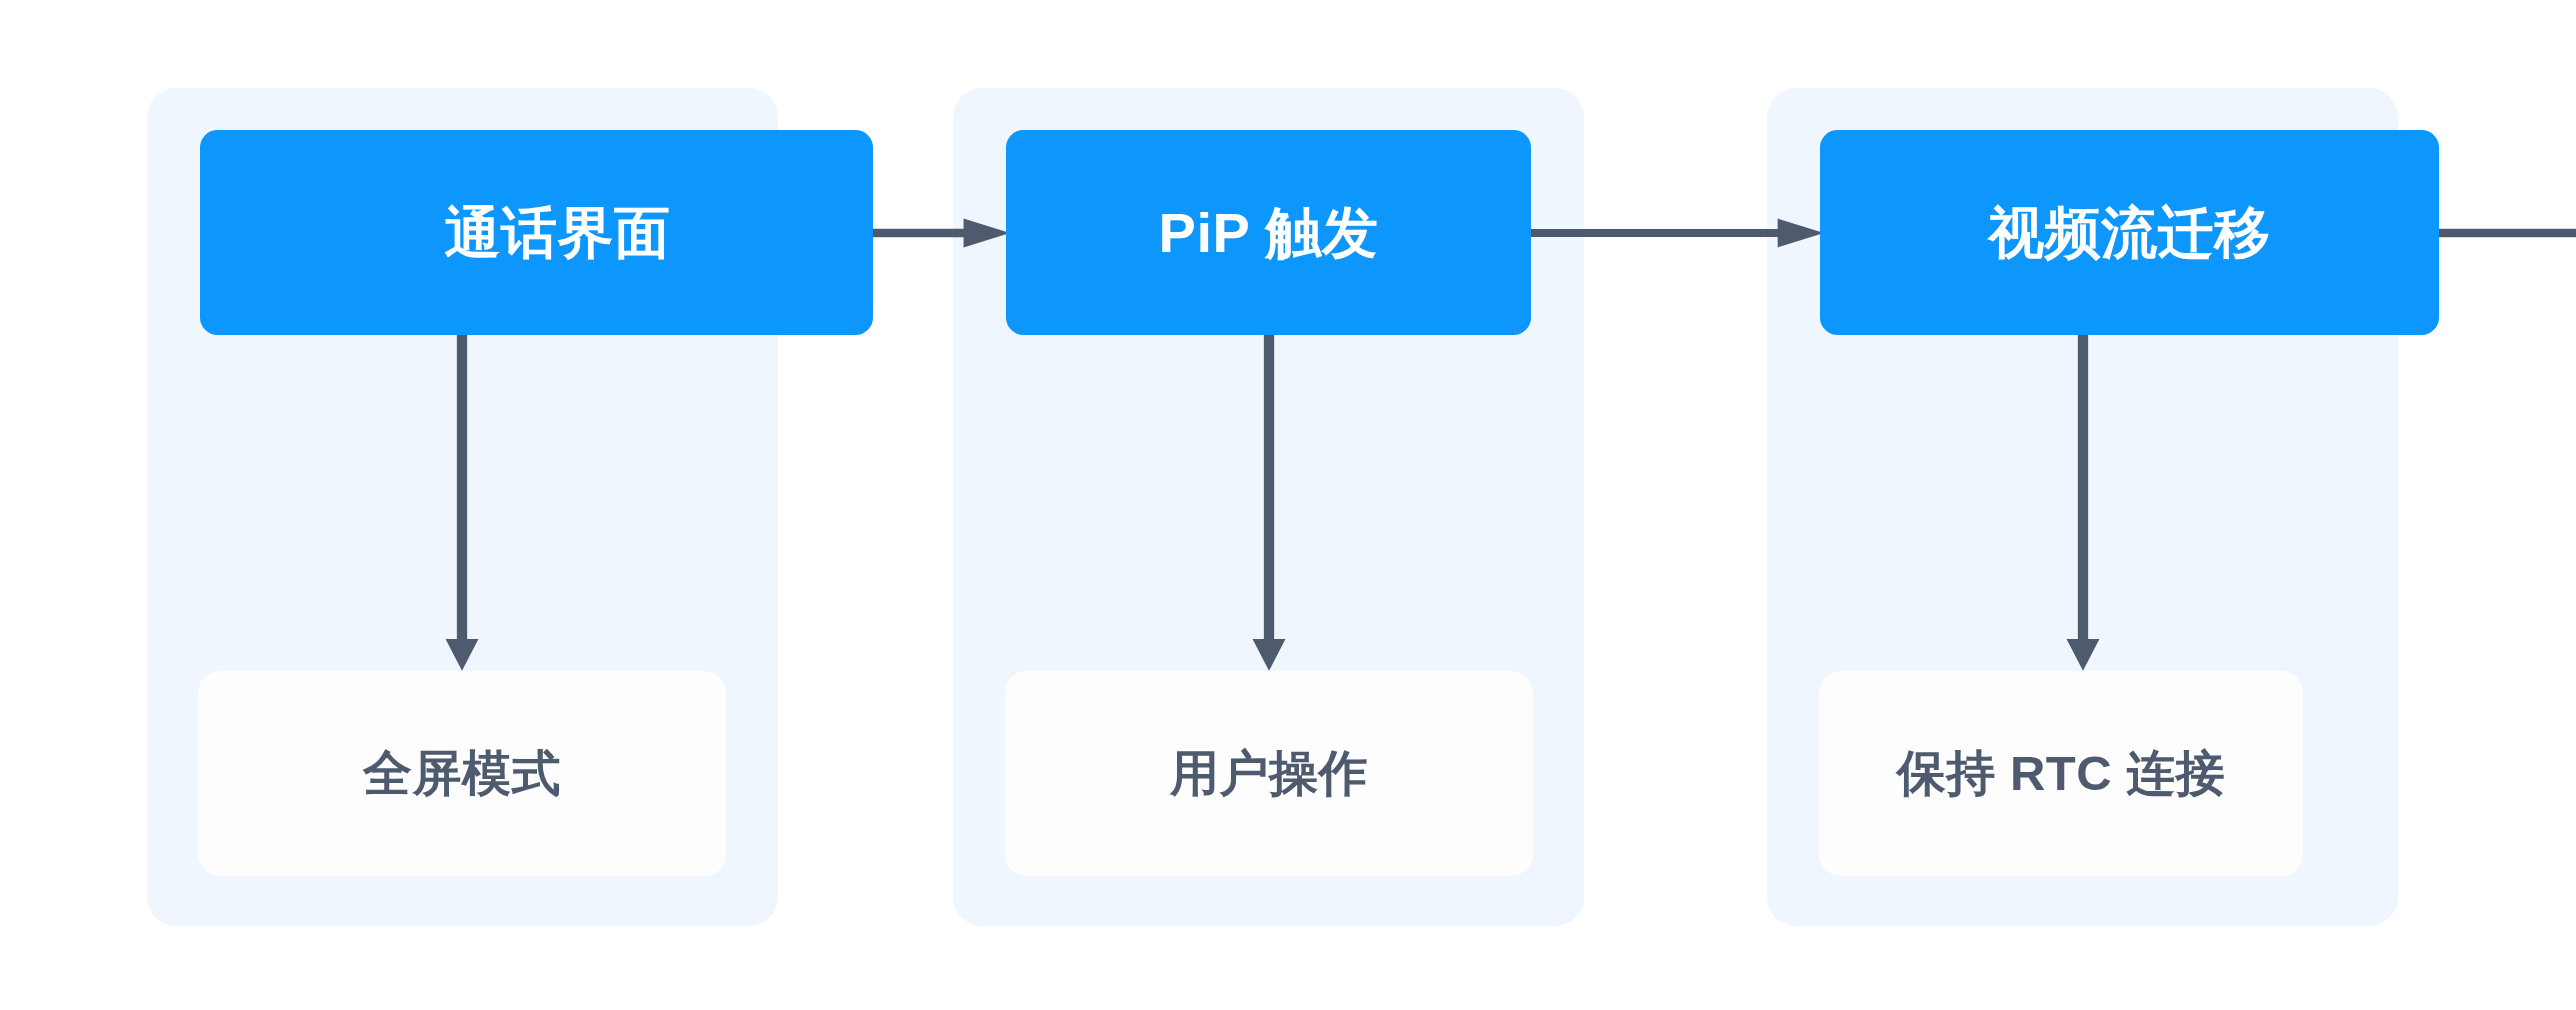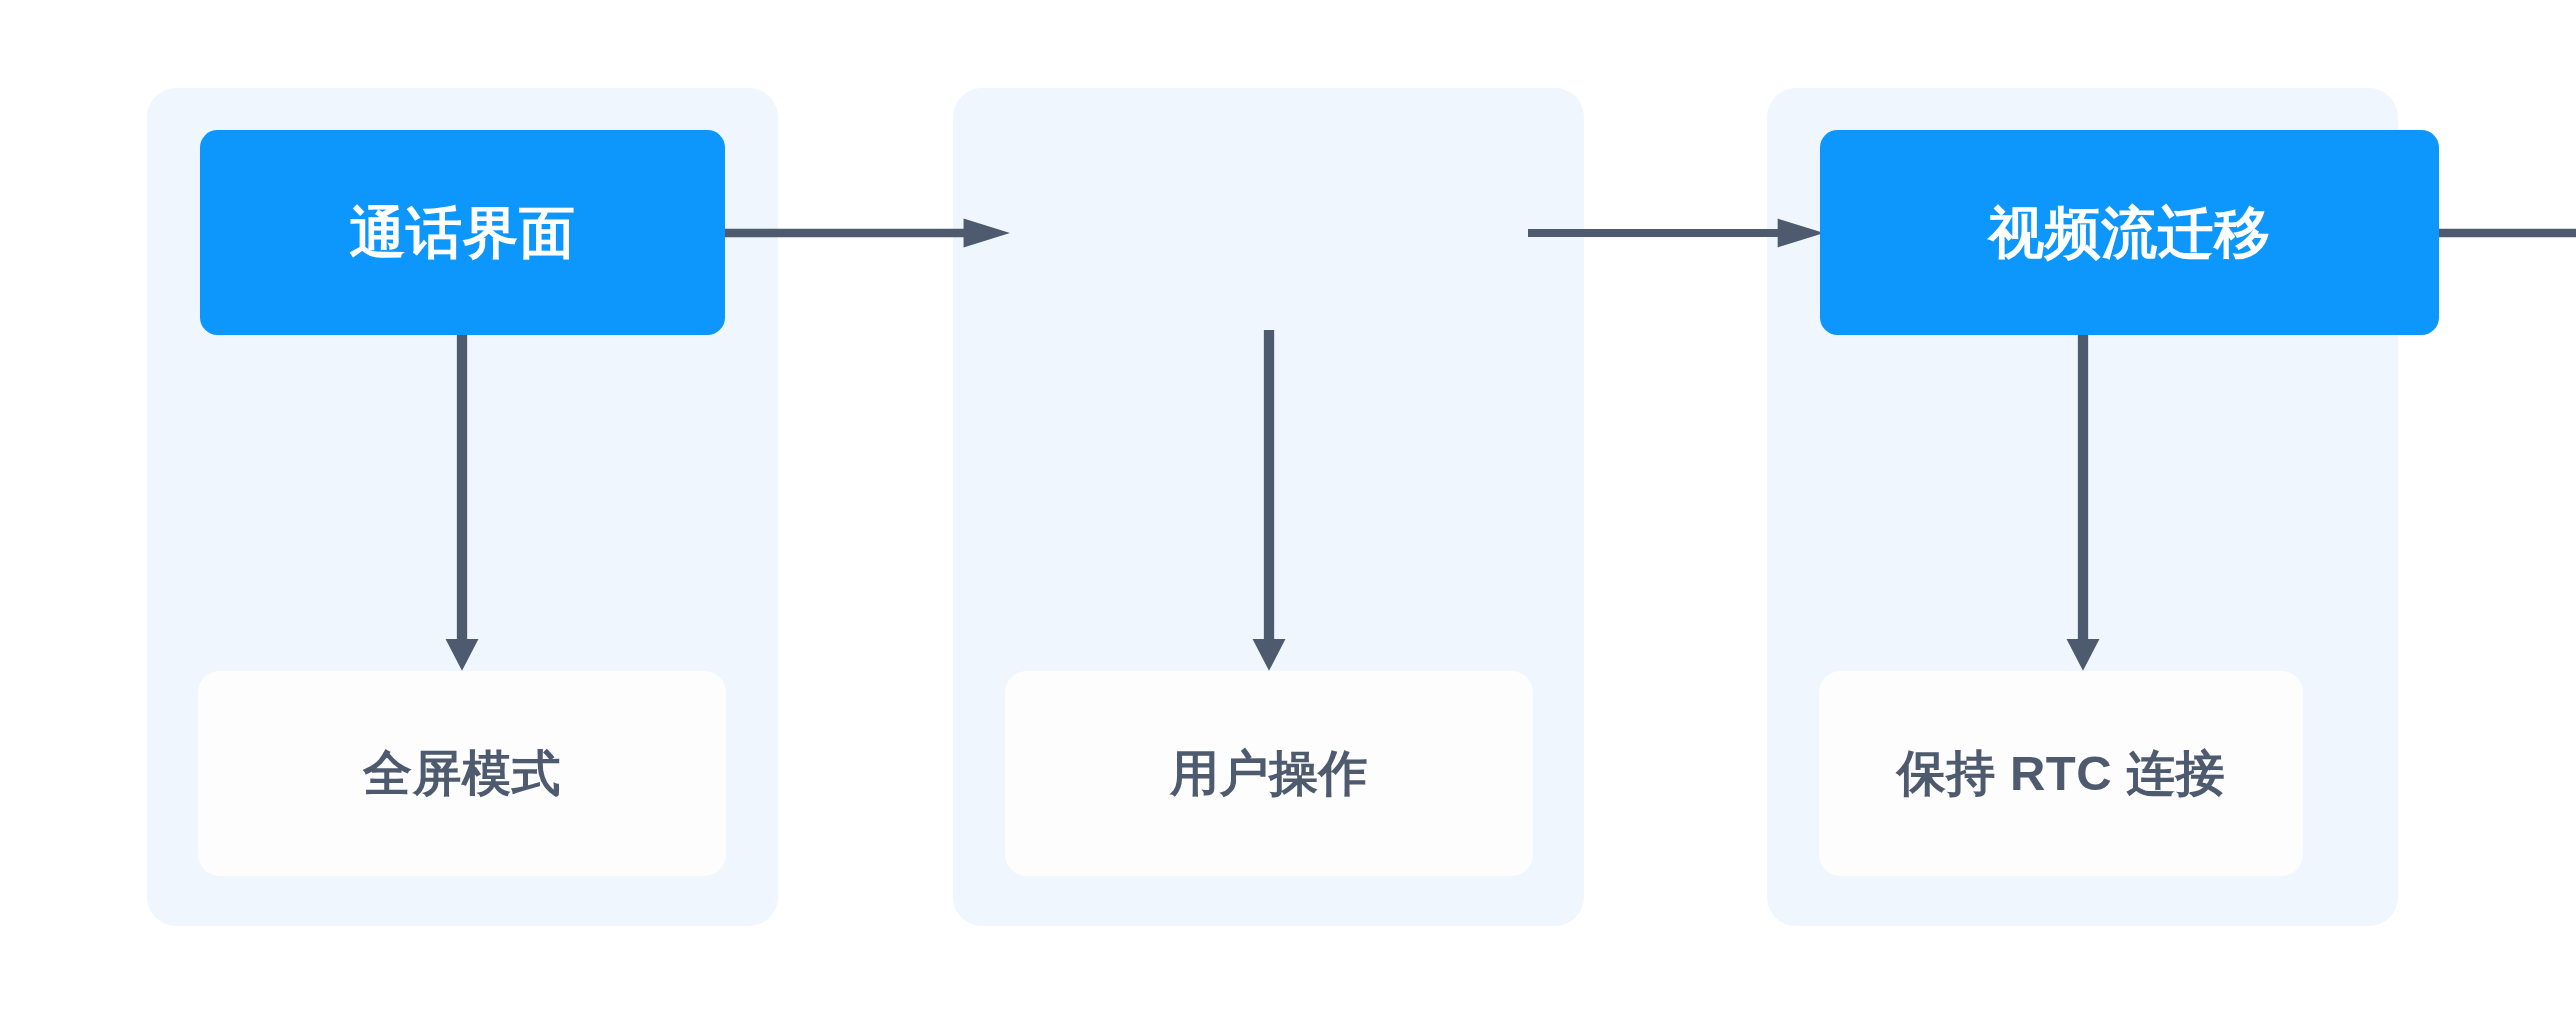--- a/index.html
+++ b/index.html
@@ -36,21 +36,21 @@
     justify-content:center;
   }
   .stage-box .stage-label{
     color:#FFFFFF;
     font-size:56px;
     font-weight:bold;
     letter-spacing:0.5px;
     line-height:1;
     white-space:nowrap;
   }
-  .sb0{left:200px;width:525px;}
+  .sb0{left:200px;width:631px;padding-left:42px;}
   .sb1{left:1006px;width:525px;}
   .sb2{left:1820px;width:619px;}
 
   .detail-card{
     position:absolute;
     top:671px;
     height:205px;
     background:#FDFDFE;
     border-radius:21.6px;
     display:flex;
@@ -105,20 +105,23 @@
   <svg class="conn conn-v cv1" viewBox="0 0 120 672" width="62" height="346">
     <path d="M50 0 H70 V600 H92 L60 662 L28 600 H50 Z" fill="#4E5A6E"></path>
   </svg>
   <svg class="conn conn-v cv2" viewBox="0 0 120 672" width="62" height="346">
     <path d="M50 0 H70 V600 H92 L60 662 L28 600 H50 Z" fill="#4E5A6E"></path>
   </svg>
 
   <div class="stage-box sb0">
     <span class="stage-label">通话界面</span>
   </div>
+  <div class="stage-box sb1">
+    <span class="stage-label">PiP 触发</span>
+  </div>
   <div class="stage-box sb2">
     <span class="stage-label">视频流迁移</span>
   </div>
 
   <div class="detail-card dc0">
     <span class="detail-label">全屏模式</span>
   </div>
   <div class="detail-card dc1">
     <span class="detail-label">用户操作</span>
   </div>

